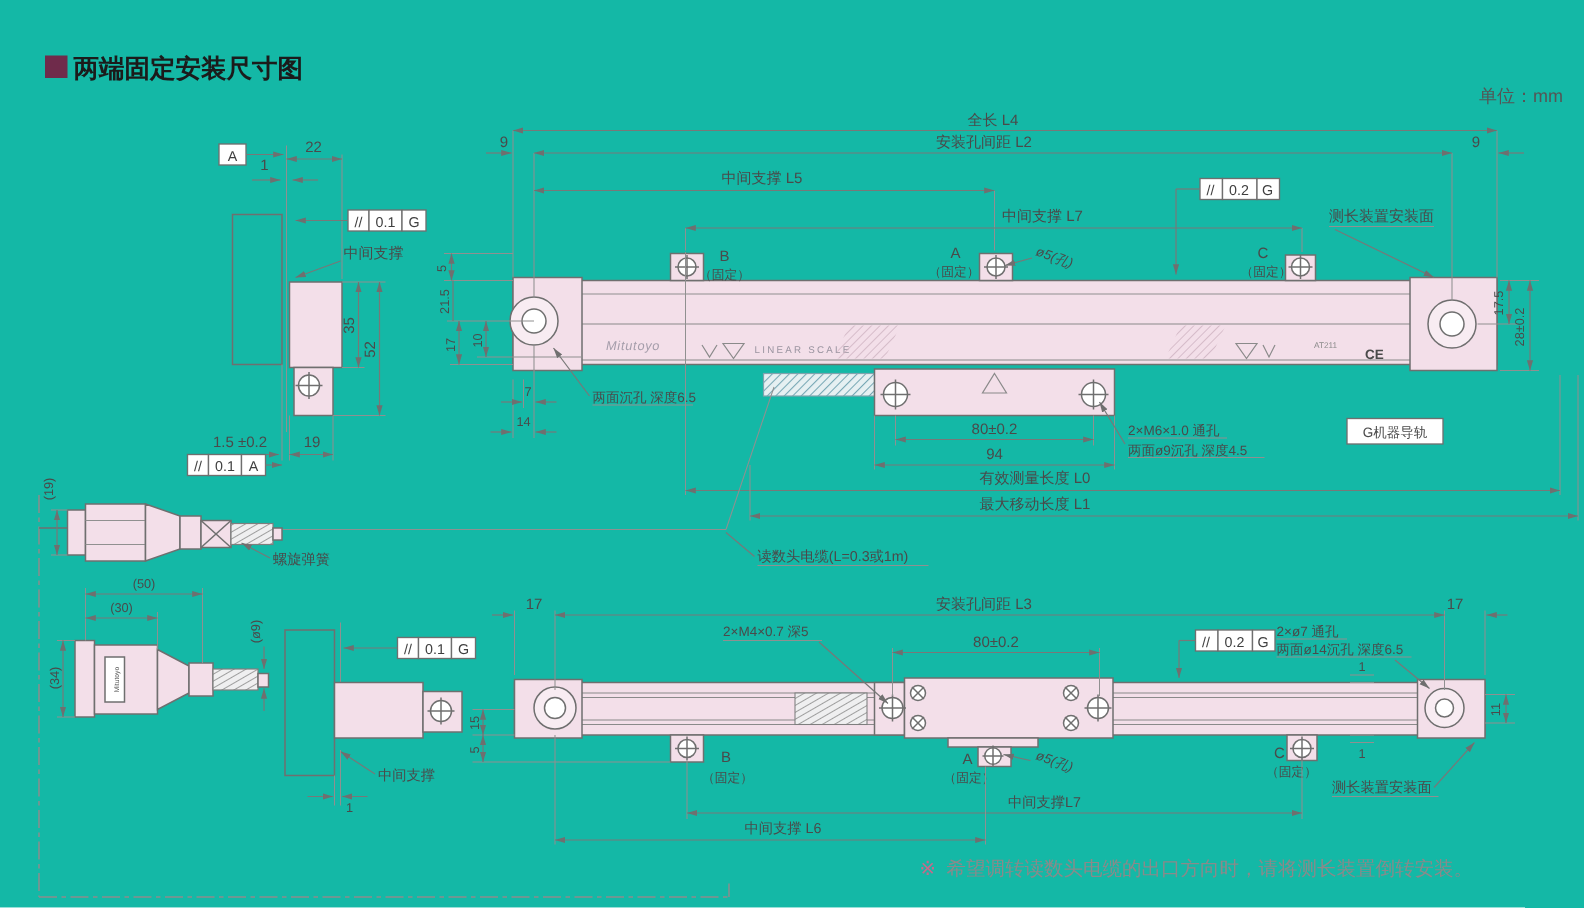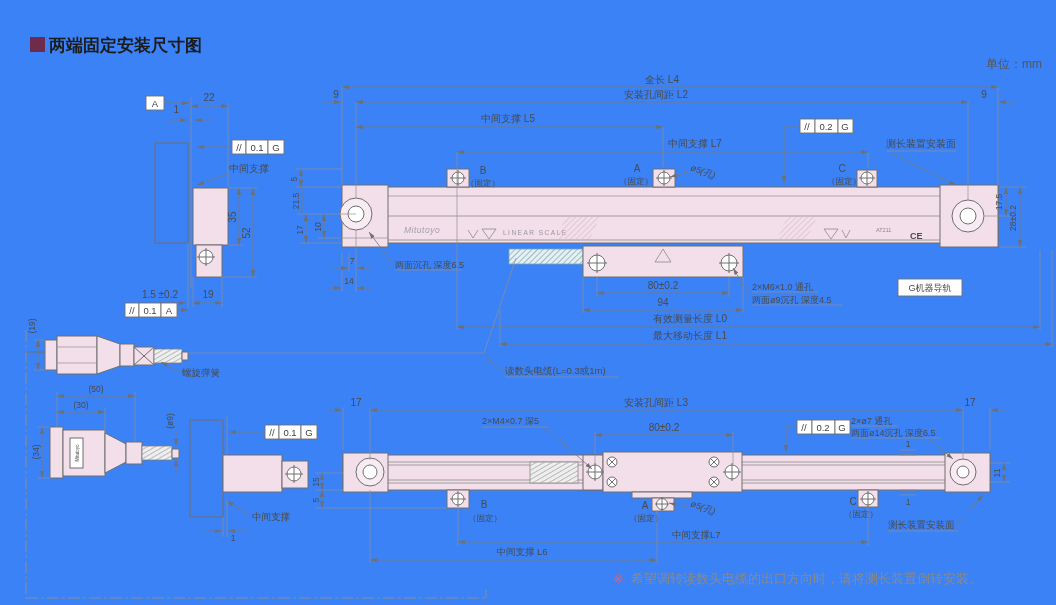--- a/index.html
+++ b/index.html
@@ -1,16 +1,16 @@
 <!DOCTYPE html>
 <html><head>
 <meta charset="utf-8">
 <style>
   html,body{margin:0;padding:0;background:#ffffff;}
-  .stage{position:relative;width:1056px;height:605px;background:#3b82f6;overflow:hidden;
+  .stage{position:relative;width:1056px;height:605px;background:#14b8a6;overflow:hidden;
          font-family:"Liberation Sans","DejaVu Sans",sans-serif;}
   svg text{font-family:"Liberation Sans","DejaVu Sans",sans-serif;fill:#4a4a4a;}
   .ttl{font-size:17px;font-weight:bold;fill:#1b1b1b;}
   .unit{font-size:12px;fill:#555;}
   .d{font-size:10px;}
   .ds{font-size:8.5px;}
   .d9{font-size:9px;}
   .d95{font-size:9.5px;}
   .fcf{font-size:9.5px;fill:#3f3f3f;}
   .logo{font-size:8.5px;fill:#a49daa;font-style:italic;letter-spacing:.5px;}

